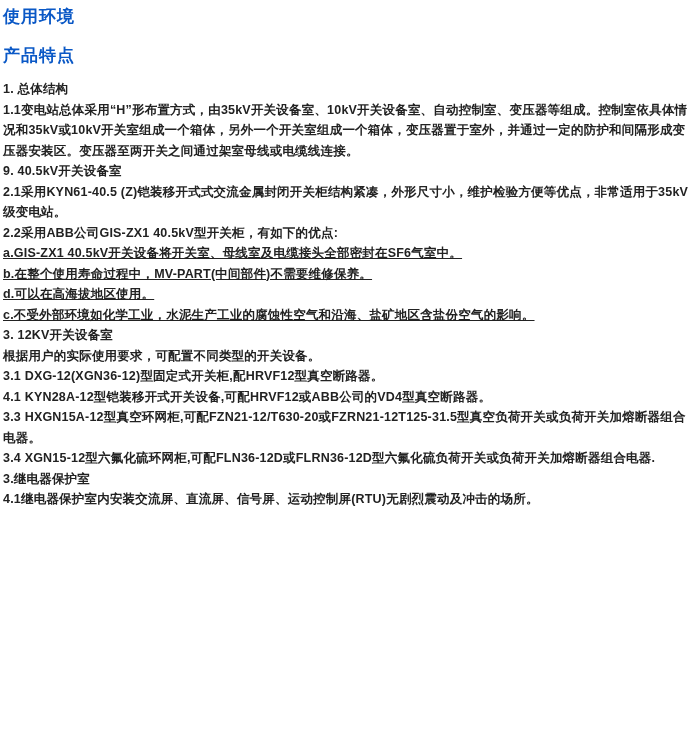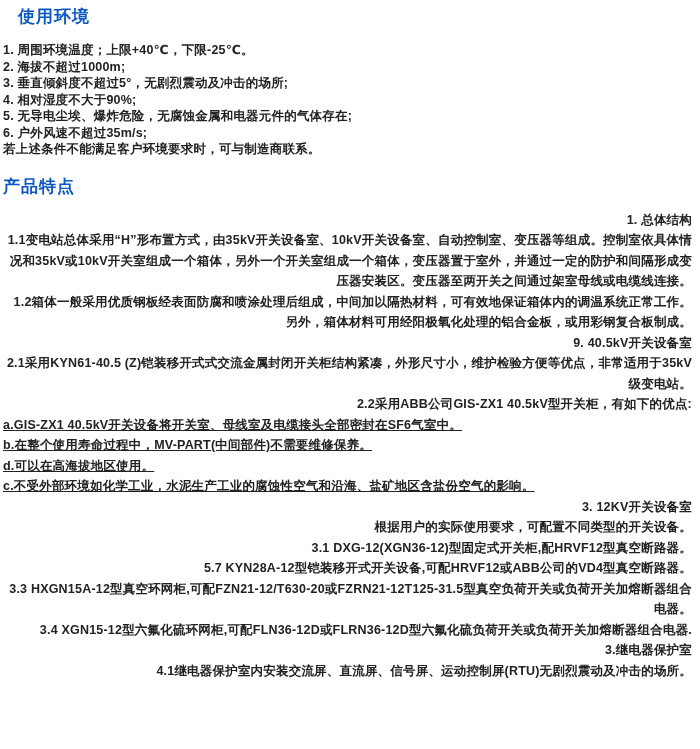--- a/index.html
+++ b/index.html
@@ -12,73 +12,63 @@
     overflow: hidden;
   }
   .doc { padding: 7px 8px 0 3px; }
   .sec-h {
     font-size: 17px;
     line-height: 20px;
     color: #0a58c6;
     margin: 0;
     letter-spacing: 1px;
   }
-  .sec-h.first { margin-bottom: 15px; margin-left: 15px; }
+  .sec-h.first { margin-bottom: 15px; }
   .sec-h.second { margin-top: 19px; margin-bottom: 13px; }
   .env-list p {
     margin: 0;
     font-size: 12.5px;
     line-height: 16.5px;
     letter-spacing: 0.2px;
   }
   .pf-list p {
     margin: 0;
     font-size: 12.5px;
     line-height: 20.5px;
     letter-spacing: 0.2px;
   }
-  .l0 { margin-left: 0; text-align: right; }
-  .l1 { margin-left: 13px; text-align: right; }
+  .l0 { margin-left: 0; }
+  .l1 { margin-left: 13px; }
   .l2 { margin-left: 16px; text-decoration: underline; }
 </style>
 </head>
 <body>
 
 <div class="doc">
 
   <section>
     <h1 class="sec-h first">使用环境</h1>
-    <div class="env-list">
-      <p>1. 周围环境温度；上限+40℃，下限-25℃。</p>
-      <p>2. 海拔不超过1000m;</p>
-      <p>3. 垂直倾斜度不超过5°，无剧烈震动及冲击的场所;</p>
-      <p>4. 相对湿度不大于90%;</p>
-      <p>5. 无导电尘埃、爆炸危险，无腐蚀金属和电器元件的气体存在;</p>
-      <p>6. 户外风速不超过35m/s;</p>
-      <p>若上述条件不能满足客户环境要求时，可与制造商联系。</p>
-    </div>
   </section>
 
   <section>
     <h1 class="sec-h second">产品特点</h1>
     <div class="pf-list">
       <p class="l0">1. 总体结构</p>
       <p class="l1">1.1变电站总体采用“H”形布置方式，由35kV开关设备室、10kV开关设备室、自动控制室、变压器等组成。控制室依具体情况和35kV或10kV开关室组成一个箱体，另外一个开关室组成一个箱体，变压器置于室外，并通过一定的防护和间隔形成变压器安装区。变压器至两开关之间通过架室母线或电缆线连接。</p>
-      <p class="l1">1.2箱体一般采用优质钢板经表面防腐和喷涂处理后组成，中间加以隔热材料，可有效地保证箱体内的调温系统正常工作。另外，箱体材料可用经阳极氧化处理的铝合金板，或用彩钢复合板制成。</p>
       <p class="l0">9. 40.5kV开关设备室</p>
       <p class="l1">2.1采用KYN61-40.5 (Z)铠装移开式式交流金属封闭开关柜结构紧凑，外形尺寸小，维护检验方便等优点，非常适用于35kV级变电站。</p>
       <p class="l1">2.2采用ABB公司GIS-ZX1 40.5kV型开关柜，有如下的优点:</p>
       <p class="l2">a.GIS-ZX1 40.5kV开关设备将开关室、母线室及电缆接头全部密封在SF6气室中。</p>
       <p class="l2">b.在整个使用寿命过程中，MV-PART(中间部件)不需要维修保养。</p>
       <p class="l2">d.可以在高海拔地区使用。</p>
       <p class="l2">c.不受外部环境如化学工业，水泥生产工业的腐蚀性空气和沿海、盐矿地区含盐份空气的影响。</p>
       <p class="l0">3. 12KV开关设备室</p>
       <p class="l1">根据用户的实际使用要求，可配置不同类型的开关设备。</p>
       <p class="l1">3.1 DXG-12(XGN36-12)型固定式开关柜,配HRVF12型真空断路器。</p>
-      <p class="l1">5.7 KYN28A-12型铠装移开式开关设备,可配HRVF12或ABB公司的VD4型真空断路器。</p>
+      <p class="l1">4.1 KYN28A-12型铠装移开式开关设备,可配HRVF12或ABB公司的VD4型真空断路器。</p>
       <p class="l1">3.3 HXGN15A-12型真空环网柜,可配FZN21-12/T630-20或FZRN21-12T125-31.5型真空负荷开关或负荷开关加熔断器组合电器。</p>
       <p class="l1">3.4 XGN15-12型六氟化硫环网柜,可配FLN36-12D或FLRN36-12D型六氟化硫负荷开关或负荷开关加熔断器组合电器.</p>
       <p class="l0">3.继电器保护室</p>
       <p class="l1">4.1继电器保护室内安装交流屏、直流屏、信号屏、运动控制屏(RTU)无剧烈震动及冲击的场所。</p>
 
     </div>
   </section>
 
 </div>
 

